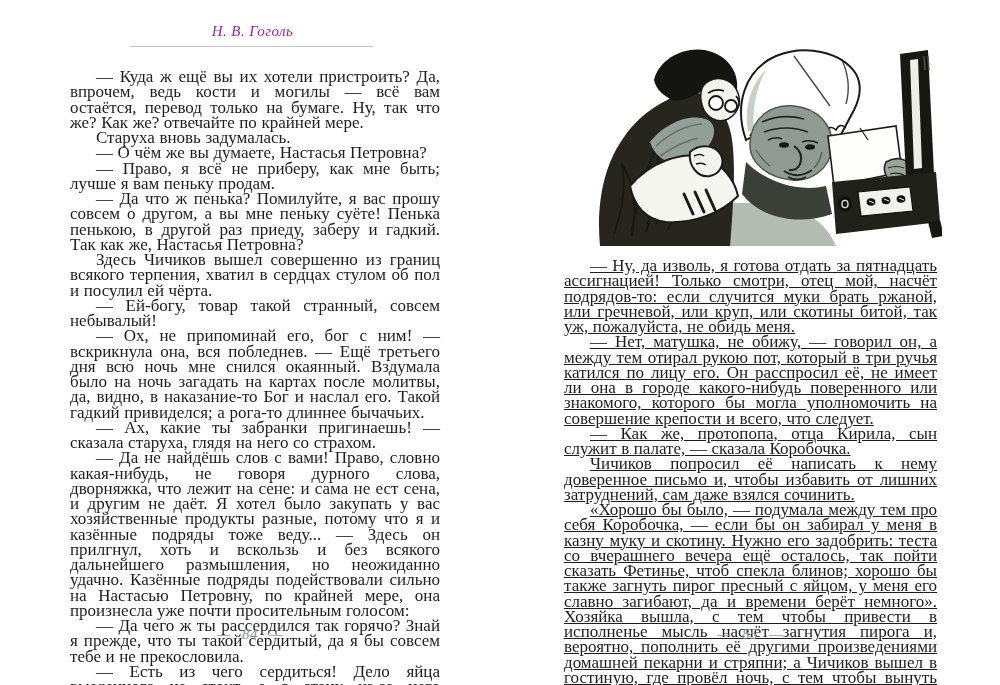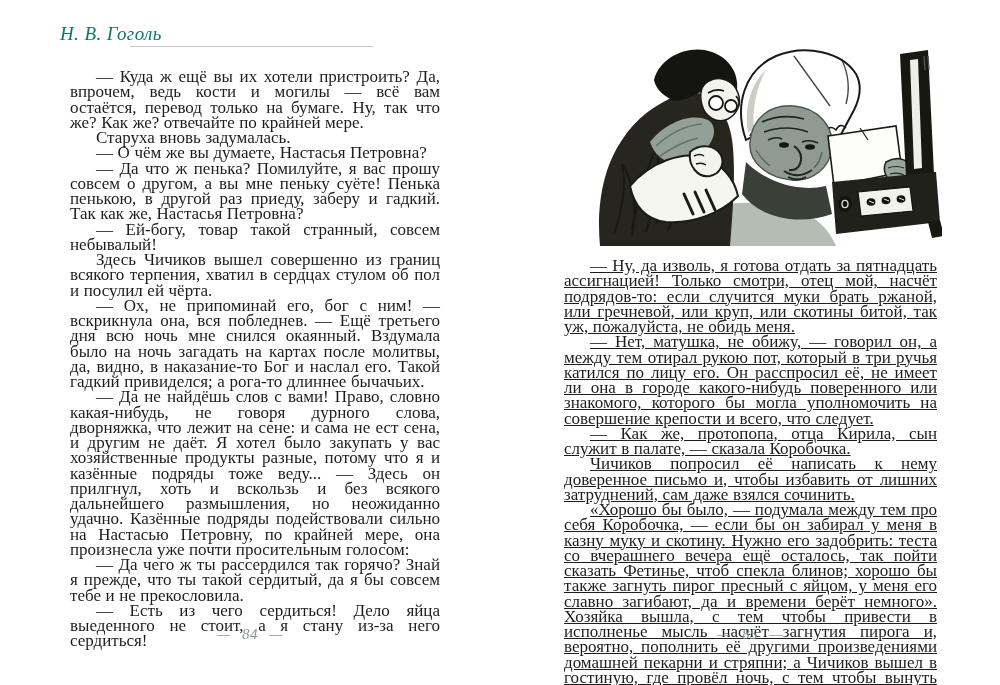--- a/index.html
+++ b/index.html
@@ -3,22 +3,22 @@
 <meta charset="utf-8">
 <style>
   html,body{margin:0;padding:0;}
   body{
     width:1000px;height:685px;background:#ffffff;position:relative;overflow:hidden;
     font-family:"Liberation Serif","DejaVu Serif",serif;color:#1d1d1b;
     -webkit-font-smoothing:antialiased;
   }
   .spread{position:absolute;inset:0;}
   .running-head{
-    position:absolute;left:60px;top:23px;width:385px;text-align:left;
-    font-style:italic;font-size:19px;color:#0f766e;letter-spacing:.4px;
+    position:absolute;left:60px;top:23px;width:385px;text-align:center;
+    font-style:italic;font-size:15px;color:#a21caf;letter-spacing:.4px;
   }
   .head-rule{position:absolute;left:130px;top:46px;width:243px;height:1px;background:#c7c7c7;}
   .col{position:absolute;text-align:justify;font-size:17px;line-height:15.25px;color:#1d1d1b;}
   .col p{margin:0;text-indent:26px;word-spacing:.3px;}
   .col-left{left:70px;top:69px;width:370px;}
   .col-right{left:564px;top:258px;width:373px;text-decoration:underline;}
   .folio{
     position:absolute;top:626px;width:120px;text-align:center;
     font-style:italic;font-size:15px;color:#7d9a9a;word-spacing:7px;letter-spacing:.5px;
   }
@@ -32,24 +32,26 @@
 
 <div class="spread">
 
   <div class="running-head">Н. В. Гоголь</div>
   <div class="head-rule"></div>
 
   <div class="col col-left">
     <p>— Куда ж ещё вы их хотели пристроить? Да, впрочем, ведь кости и могилы — всё вам остаётся, перевод только на бумаге. Ну, так что же? Как же? отвечайте по крайней мере.</p>
     <p>Старуха вновь задумалась.</p>
     <p>— О чём же вы думаете, Настасья Петровна?</p>
+    <p>— Право, я всё не приберу, как мне быть; лучше я вам пеньку продам.</p>
     <p>— Да что ж пенька? Помилуйте, я вас прошу совсем о другом, а вы мне пеньку суёте! Пенька пенькою, в другой раз приеду, заберу и гадкий. Так как же, Настасья Петровна?</p>
+    <p>Здесь Чичиков вышел совершенно из границ всякого терпения, хватил в сердцах стулом об пол и посулил ей чёрта.</p>
     <p>— Ей-богу, товар такой странный, совсем небывалый!</p>
-    <p>Здесь Чичиков вышел совершенно из границ всякого терпения, хватил в сердцах стулом об пол и посулил ей чёрта.</p>
     <p>— Ох, не припоминай его, бог с ним! — вскрикнула она, вся побледнев. — Ещё третьего дня всю ночь мне снился окаянный. Вздумала было на ночь загадать на картах после молитвы, да, видно, в наказание-то Бог и наслал его. Такой гадкий привиделся; а рога-то длиннее бычачьих.</p>
+    <p>— Ах, какие ты забранки пригинаешь! — сказала старуха, глядя на него со страхом.</p>
     <p>— Да не найдёшь слов с вами! Право, словно какая-нибудь, не говоря дурного слова, дворняжка, что лежит на сене: и сама не ест сена, и другим не даёт. Я хотел было закупать у вас хозяйственные продукты разные, потому что я и казённые подряды тоже веду... — Здесь он прилгнул, хоть и вскользь и без всякого дальнейшего размышления, но неожиданно удачно. Казённые подряды подействовали сильно на Настасью Петровну, по крайней мере, она произнесла уже почти просительным голосом:</p>
     <p>— Да чего ж ты рассердился так горячо? Знай я прежде, что ты такой сердитый, да я бы совсем тебе и не прекословила.</p>
     <p>— Есть из чего сердиться! Дело яйца выеденного не стоит, а я стану из-за него сердиться!</p>
   </div>
 
   <div class="illustration">
     <svg viewBox="0 0 344 202" xmlns="http://www.w3.org/2000/svg">
 
       <path d="M26,202 C60,168 122,154 170,160 C208,164 228,178 238,202 Z" fill="#b4bdb1"></path>
 

